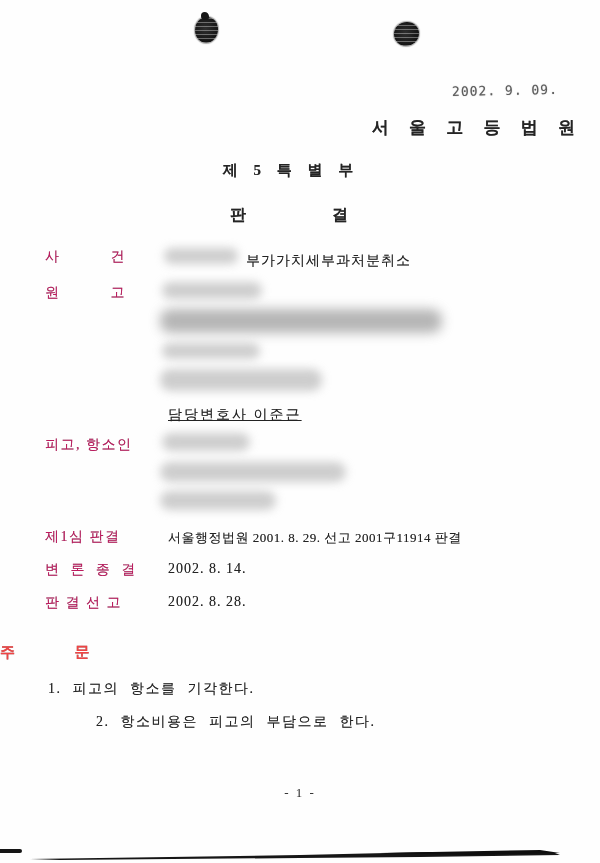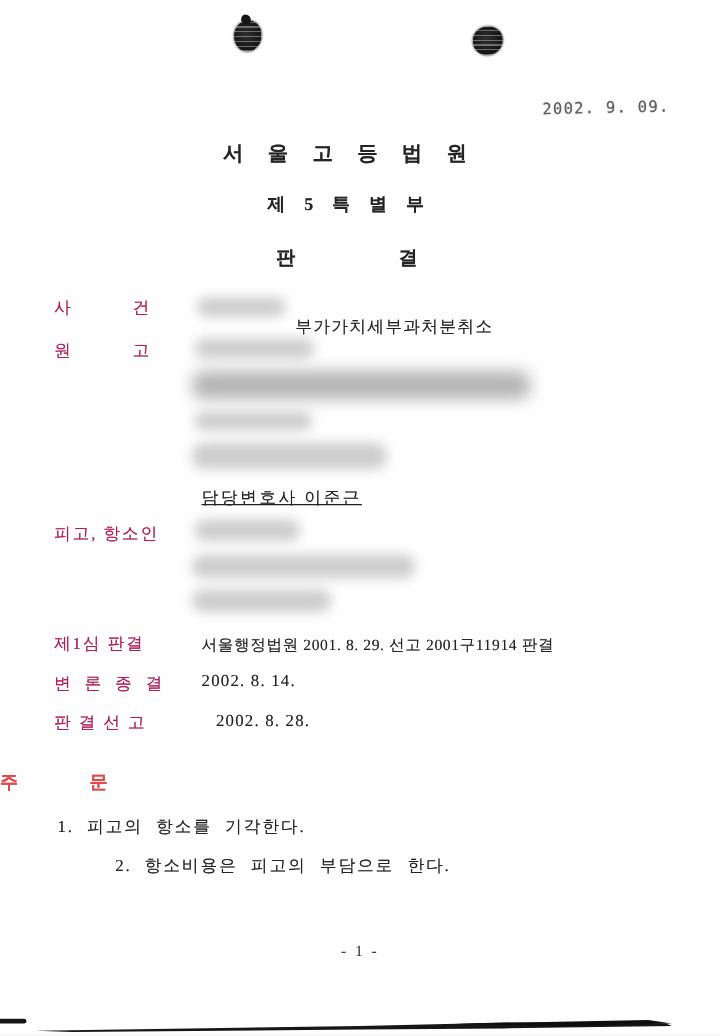--- a/index.html
+++ b/index.html
@@ -43,21 +43,21 @@
     transform:rotate(-1.2deg);
     text-shadow:0 0 1px rgba(90,90,90,.6);
   }
   .title{
     left:0;width:580px;
     text-align:center;
     font-weight:600;
     color:#242424;
     text-shadow:0 0 .5px rgba(0,0,0,.45);
   }
-  .court-title{font-size:17px;letter-spacing:5px;word-spacing:6px;}
+  .court-title{font-size:17px;letter-spacing:5px;word-spacing:6px;text-align:right;}
   .division-title{font-size:15px;letter-spacing:4px;word-spacing:4px;}
   .doctype-title{font-size:16px;letter-spacing:2px;}
   .label{
     left:45px;
     font-size:14px;
     letter-spacing:1.5px;
     color:#be185d;
     text-shadow:0 0 .5px rgba(0,0,0,.4);
   }
   .value{
@@ -119,21 +119,21 @@
   <div class="seal abs" style="left:394px;top:22px;width:25px;height:24px;"></div>
 
   <div class="abs datestamp" style="left:452px;top:83px;">2002. 9. 09.</div>
 
   <div class="abs title court-title pre" style="top:116px;">서 울 고 등 법 원</div>
   <div class="abs title division-title pre" style="top:161px;">제 5 특 별 부</div>
   <div class="abs title doctype-title pre" style="top:205px;">판              결</div>
 
   <div class="abs label pre" style="top:248px;">사          건</div>
   <div class="redact" style="left:164px;top:248px;width:74px;height:16px;"></div>
-  <div class="abs value" style="left:246px;top:264px;">부가가치세부과처분취소</div>
+  <div class="abs value" style="left:246px;top:252px;">부가가치세부과처분취소</div>
 
   <div class="abs label pre" style="top:284px;">원          고</div>
   <div class="redact" style="left:162px;top:282px;width:100px;height:17px;"></div>
   <div class="redact dark" style="left:160px;top:309px;width:282px;height:24px;"></div>
   <div class="redact" style="left:162px;top:343px;width:98px;height:16px;"></div>
   <div class="redact" style="left:160px;top:369px;width:162px;height:22px;"></div>
 
   <div class="abs value" style="left:168px;top:406px;letter-spacing:2px;text-decoration:underline;">담당변호사 이준근</div>
 
   <div class="abs label" style="top:436px;">피고, 항소인</div>
@@ -141,21 +141,21 @@
   <div class="redact" style="left:160px;top:462px;width:186px;height:20px;"></div>
   <div class="redact" style="left:160px;top:491px;width:116px;height:19px;"></div>
 
   <div class="abs label" style="top:528px;">제1심 판결</div>
   <div class="abs value value-long" style="top:529px;">서울행정법원 2001. 8. 29. 선고 2001구11914 판결</div>
 
   <div class="abs label" style="top:561px;font-family:Liberation Mono, monospace;">변 론 종 결</div>
   <div class="abs value" style="top:561px;">2002. 8. 14.</div>
 
   <div class="abs label" style="top:594px;text-align:right;">판 결 선 고</div>
-  <div class="abs value" style="top:594px;margin-left:12px;">2002. 8. 28.</div>
+  <div class="abs value" style="top:594px;">2002. 8. 28.</div>
 
   <div class="abs order-heading pre" style="top:643px;">주          문</div>
 
   <div class="abs statement" style="top:680px;">1. 피고의 항소를 기각한다.</div>
   <div class="abs statement" style="top:713px;margin-left:48px;">2. 항소비용은 피고의 부담으로 한다.</div>
 
   <div class="abs pagenum" style="top:785px;">- 1 -</div>
 
   <div class="edge-dash"></div>
   <svg class="bottom-streak" width="600" height="15">

